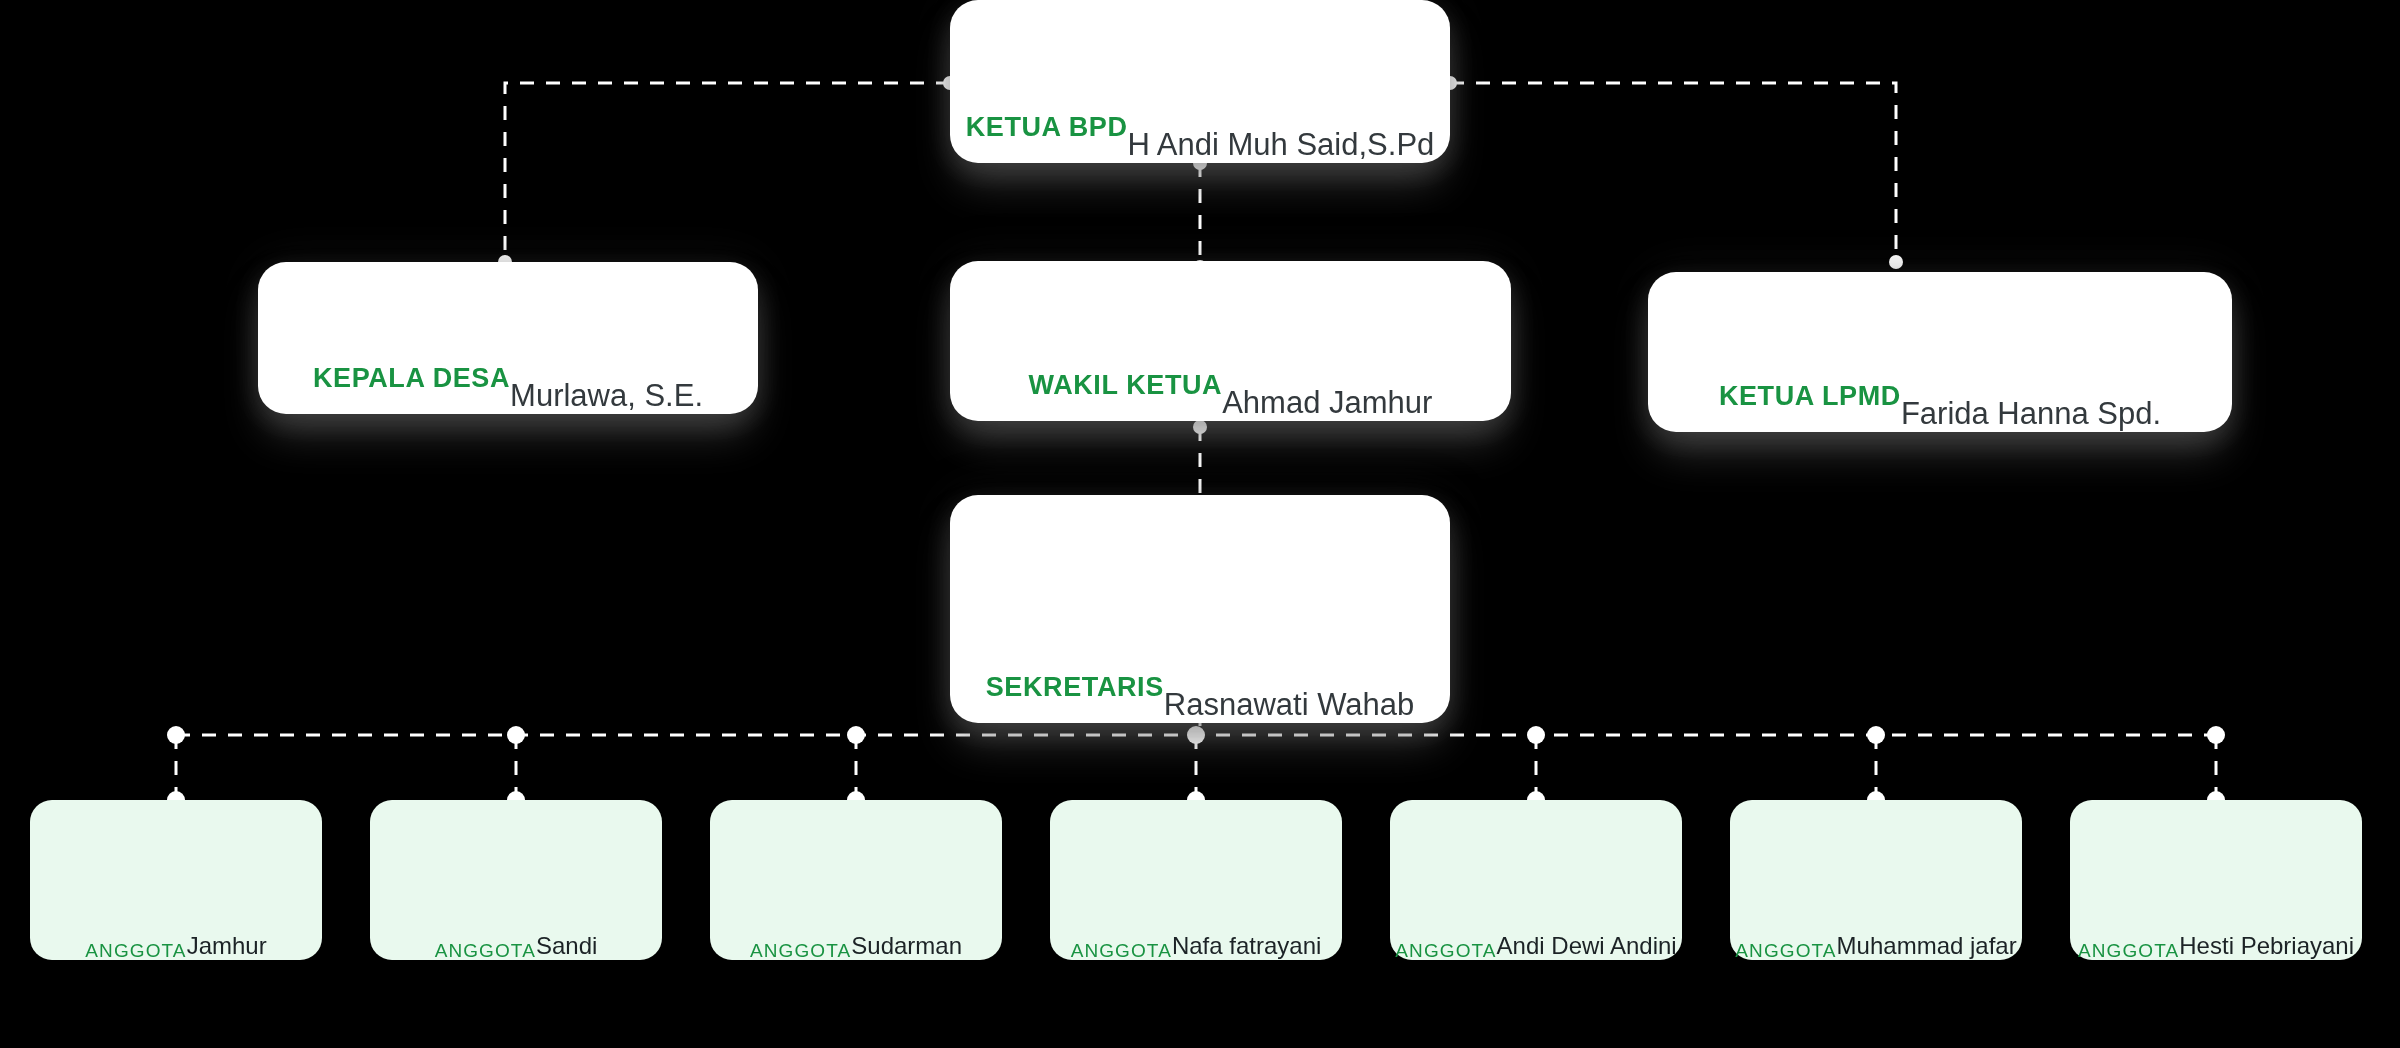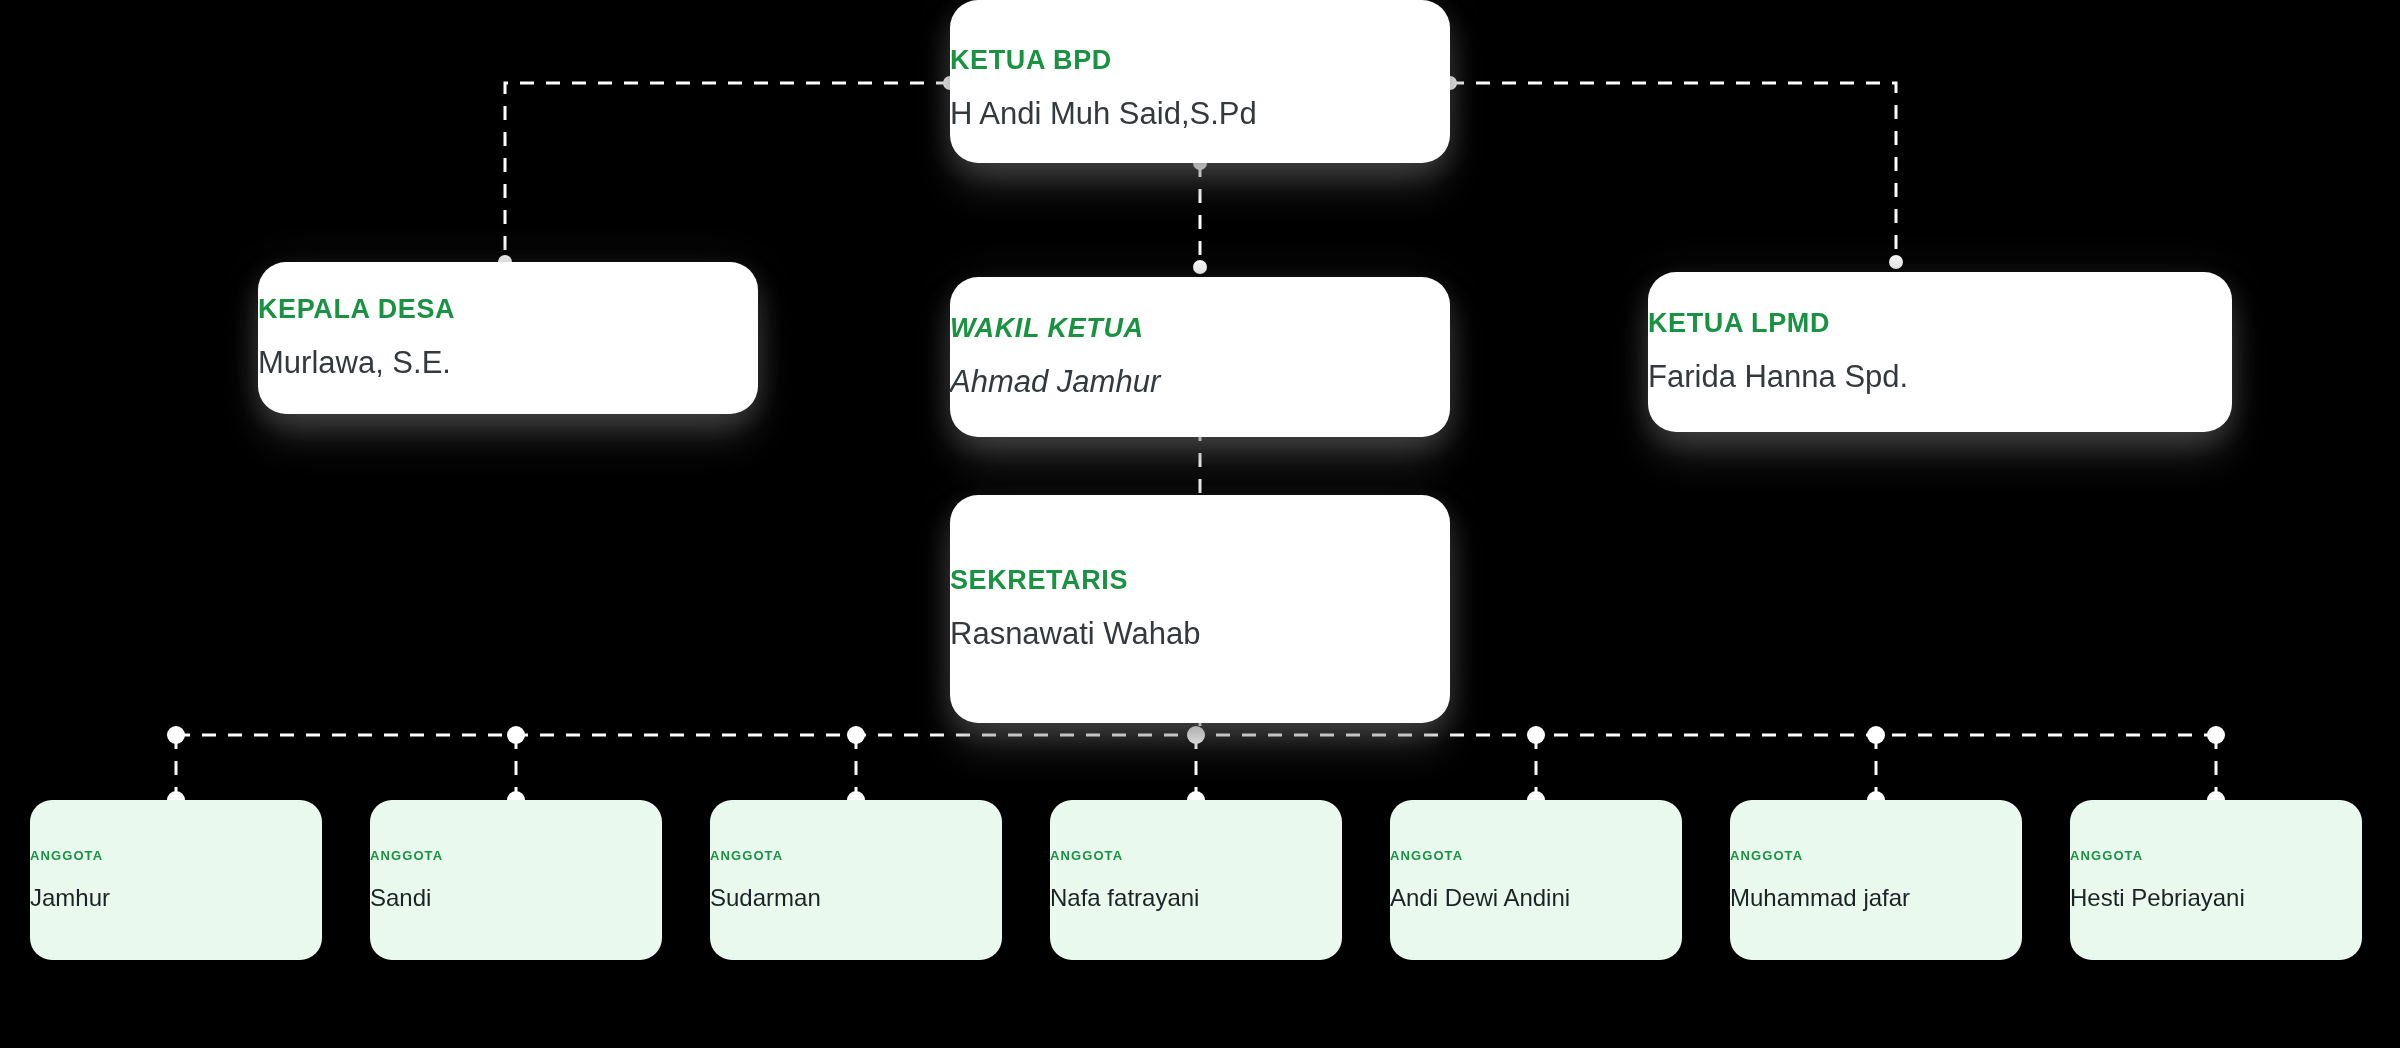--- a/index.html
+++ b/index.html
@@ -30,22 +30,22 @@
     pointer-events: none;
     z-index: 1;
   }
 
   
   .node {
     position: absolute;
     box-sizing: border-box;
     border-radius: 26px;
     display: flex;
-    flex-direction: column;
-    align-items: flex-start;
+    flex-direction: row;
+    align-items: flex-end;
     justify-content: center;
     z-index: 3;
     text-align: center;
   }
 
   .node-main {
     background: #ffffff;
     border-radius: 28px;
     box-shadow:
       0 26px 42px -6px rgba(120,120,120,0.38),
@@ -66,39 +66,38 @@
     font-weight: 400;
     color: #33393d;
     line-height: 1.15;
   }
 
   .node-member {
     background: #e9f9ee;
     border-radius: 22px;
   }
   .node-member .role {
-    font-size: 13px;
-    font-weight: 700;
+    font-size: 19px;
+    font-weight: 400;
     letter-spacing: 1.1px;
     color: #199342;
     line-height: 1;
-    margin-bottom: 22px;
   }
   .node-member .person {
     font-size: 24px;
     font-weight: 400;
     color: #1c2326;
     line-height: 1.15;
     white-space: nowrap;
   }
 
   
   #node-ketua-bpd   { left: 950px;  top: 0px;    width: 500px; height: 163px; padding-top: 16px; }
   #node-kepala-desa { left: 258px;  top: 262px;  width: 500px; height: 152px; }
-  #node-wakil-ketua { left: 950px;  top: 277px;  width: 500px; height: 160px; font-style: italic; }
+  #node-wakil-ketua { left: 950px;  top: 261px;  width: 561px; height: 160px; }
   #node-ketua-lpmd  { left: 1648px; top: 272px;  width: 584px; height: 160px; }
   #node-sekretaris  { left: 950px;  top: 495px;  width: 500px; height: 228px; }
 
   .node-member { top: 800px; width: 292px; height: 160px; }
   #node-anggota-0 { left: 30px; }
   #node-anggota-1 { left: 370px; }
   #node-anggota-2 { left: 710px; }
   #node-anggota-3 { left: 1050px; }
   #node-anggota-4 { left: 1390px; }
   #node-anggota-5 { left: 1730px; }

